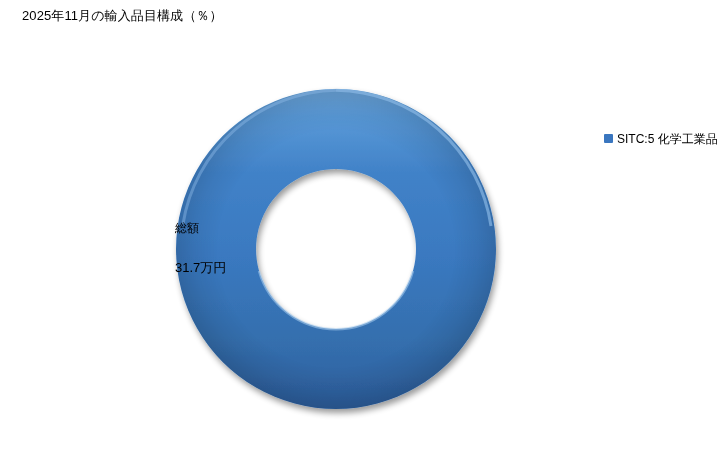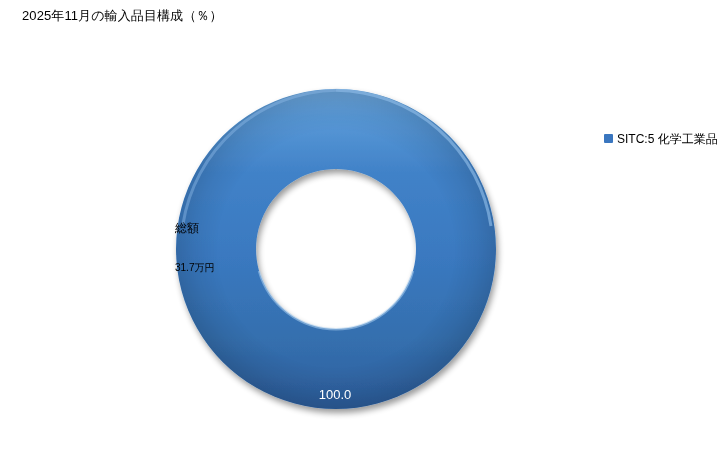--- a/index.html
+++ b/index.html
@@ -73,21 +73,21 @@
     text-align: left;
     pointer-events: none;
   }
   #center-total-label {
     font-size: 12px;
     line-height: 16px;
     color: #000000;
   }
   #center-total-value {
     margin-top: 23px;
-    font-size: 10px;
+    font-size: 13px;
     line-height: 17px;
     color: #000000;
   }
 
   
   #slice-label-0 {
     position: absolute;
     left: 157px;
     top: 356px;
     width: 320px;
@@ -187,21 +187,20 @@
 
         <path d="M 86 185 A 80 80 0 0 0 240 185" fill="none" stroke="#a9cdee" stroke-opacity="0.55" stroke-width="2.5"></path>
       </svg>
     </div>
 
     <div id="center-labels">
       <div id="center-total-label">総額</div>
       <div id="center-total-value">31.7万円</div>
     </div>
 
-    <div id="slice-label-0">100.0</div>
 
   </div>
 
   <div id="legend">
     <div class="legend-item">
       <span class="legend-swatch" style="background: rgb(58, 118, 191);"></span>
       <span class="legend-label">SITC:5 化学工業品</span>
     </div>
   </div>
 

